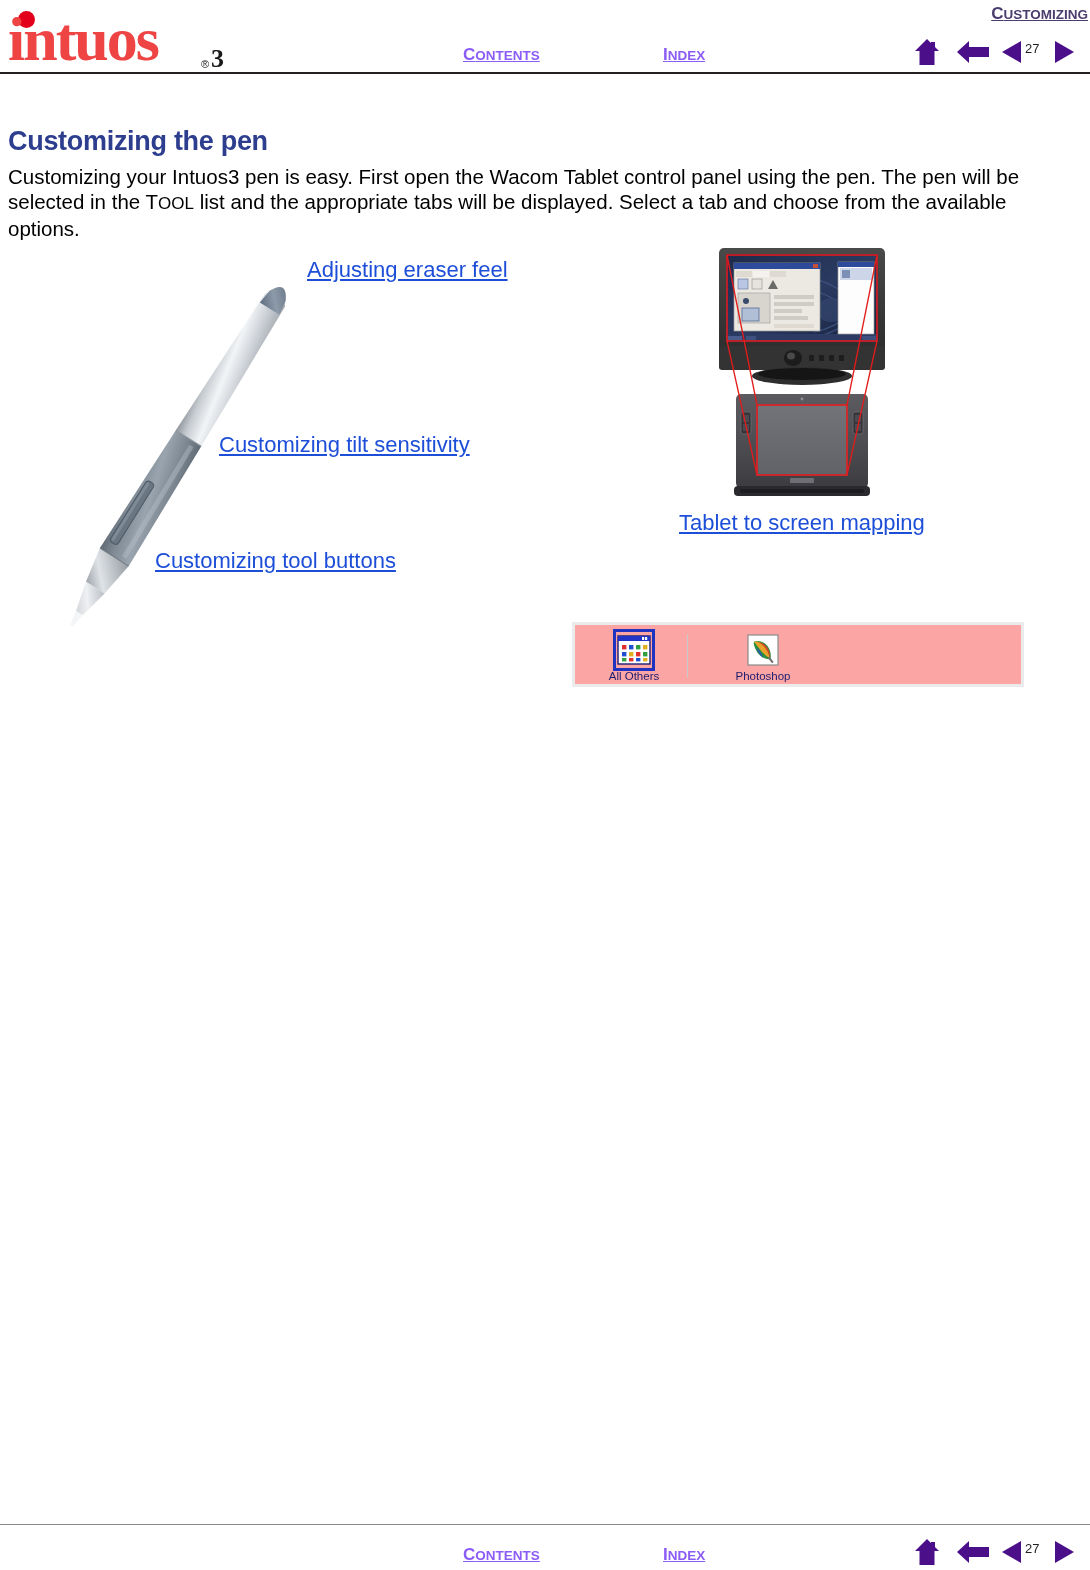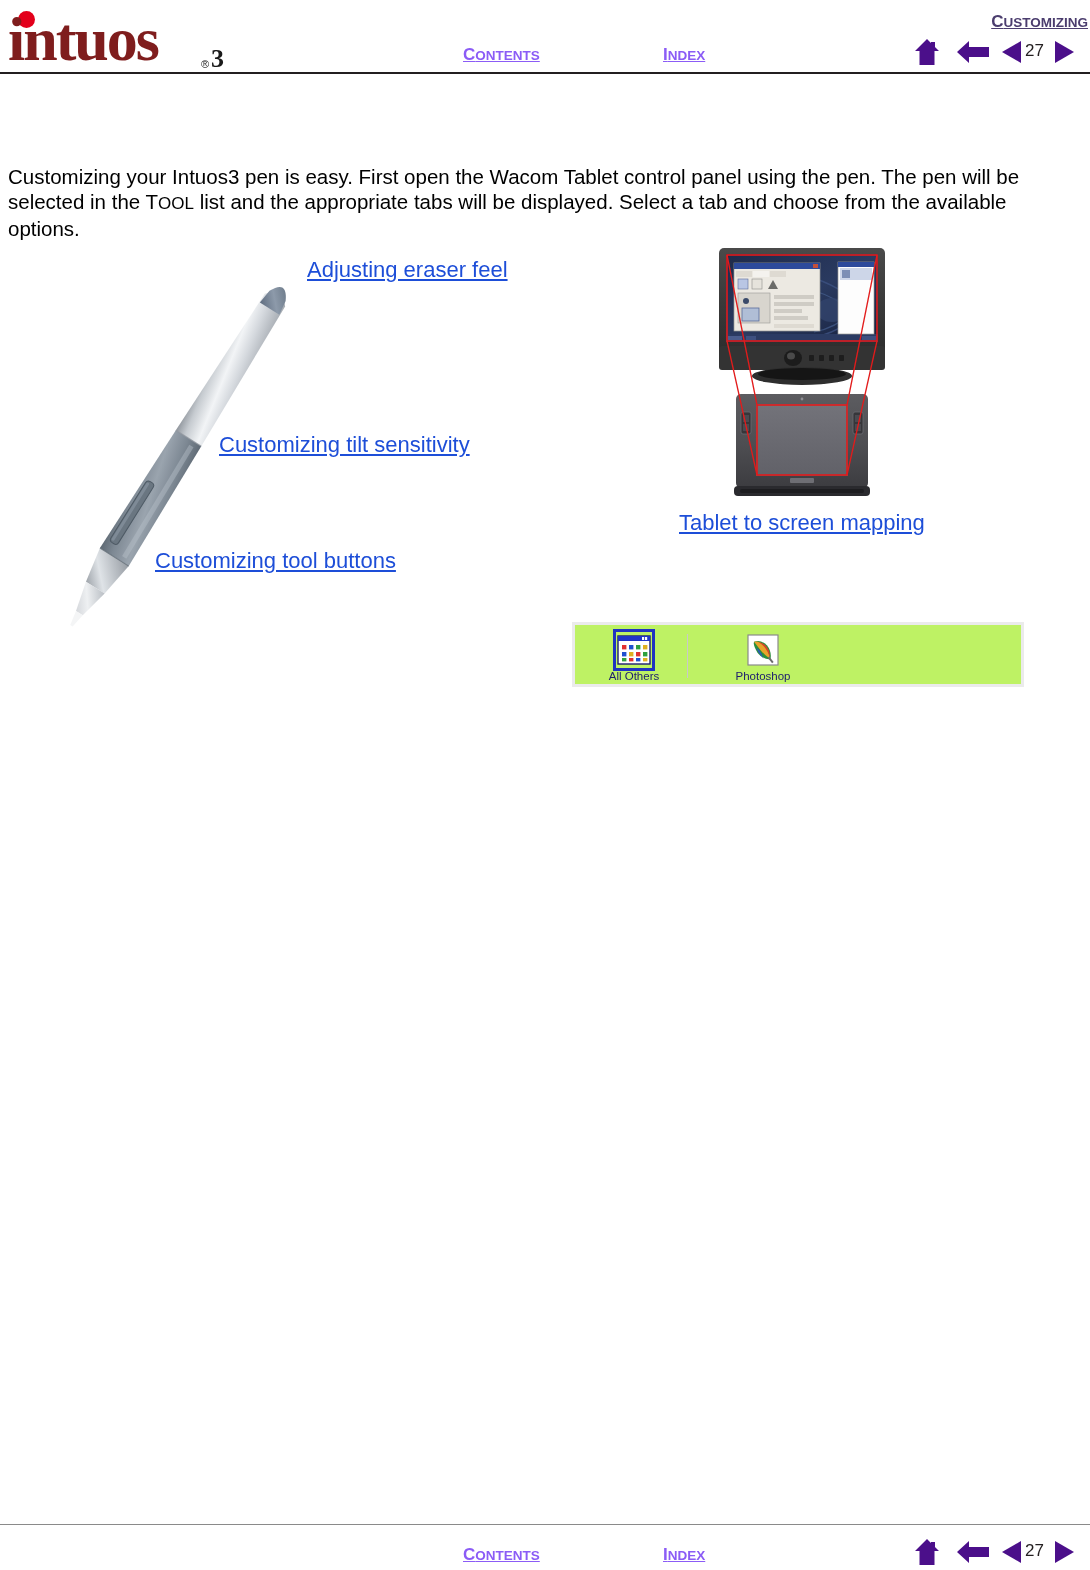--- a/index.html
+++ b/index.html
@@ -42,21 +42,21 @@
     height: 64px;
   }
   #logo .wordmark {
     position: absolute;
     left: 0;
     top: 2px;
     font-family: "Liberation Serif", serif;
     font-weight: bold;
     font-size: 62px;
     letter-spacing: -2px;
-    color: #7f1d1d;
+    color: #ef4444;
     line-height: 62px;
   }
   #logo .reddot {
     position: absolute;
     left: 10px;
     top: 5px;
     width: 17px;
     height: 17px;
     border-radius: 50%;
     background: #e3001b;
@@ -88,21 +88,21 @@
   }
   .sc-first { font-size: 17px; }
   .sc-rest { font-size: 13.5px; }
 
   #hdr-contents { left: 463px; top: 45px; }
   #hdr-index   { left: 663px; top: 45px; }
 
   #chapter-title {
     position: absolute;
     right: 2px;
-    top: 12px;
+    top: 4px;
     color: #4b3d6e;
     text-decoration: underline;
     font-weight: bold;
     white-space: nowrap;
     cursor: pointer;
   }
 
   
   .navgroup { position: absolute; }
   #hdr-nav { left: 915px; top: 38px; width: 175px; height: 30px; }
@@ -113,21 +113,21 @@
     width: 24px; height: 26px;
     cursor: pointer;
   }
   .icon-home svg, .icon-arrow svg { display: block; }
   .icon-arrow {
     position: absolute;
     cursor: pointer;
   }
   .pagenum {
     position: absolute;
-    font-size: 17px;
+    font-size: 13px;
     color: #231f20;
     font-family: "Liberation Sans", sans-serif;
   }
 
   
   #h1 {
     position: absolute;
     left: 8px;
     top: 108px;
     font-size: 27px;
@@ -182,21 +182,21 @@
     height: 258px;
   }
 
   
   #app-strip {
     position: absolute;
     left: 572px;
     top: 622px;
     width: 452px;
     height: 65px;
-    background: #bef264;
+    background: #fca5a5;
     border: 3px solid #ebebeb;
     box-sizing: border-box;
   }
   .app-item {
     position: absolute;
     top: 7px;
     width: 86px;
     text-align: center;
     cursor: pointer;
   }
@@ -290,20 +290,21 @@
       <div class="icon-arrow" style="left:140px; top:3px;">
         <svg width="19" height="22" viewBox="0 0 19 22">
           <path d="M19 11 L0 0 L0 22 Z" fill="#4b0f8a"></path>
         </svg>
       </div>
     </div>
 
     <div class="header-rule"></div>
   </div>
 
+  <h1 id="h1">Customizing the pen</h1>
 
   <p id="intro"><span>Customizing your Intuos3 pen is easy.  First open the Wacom Tablet control panel using the pen.  The pen will be selected in the </span><span class="smallcaps-first">T</span><span class="smallcaps-rest">OOL</span><span> list and the appropriate tabs will be displayed.  Select a tab and choose from the available options.</span></p>
 
   <div id="pen">
     <svg width="280" height="460" viewBox="0 0 280 460">
       <defs>
         <linearGradient id="silverBody" x1="0" y1="1" x2="1" y2="0">
           <stop offset="0%" stop-color="#8f959c"></stop>
           <stop offset="18%" stop-color="#c6cbd0"></stop>
           <stop offset="42%" stop-color="#f2f4f6"></stop>

